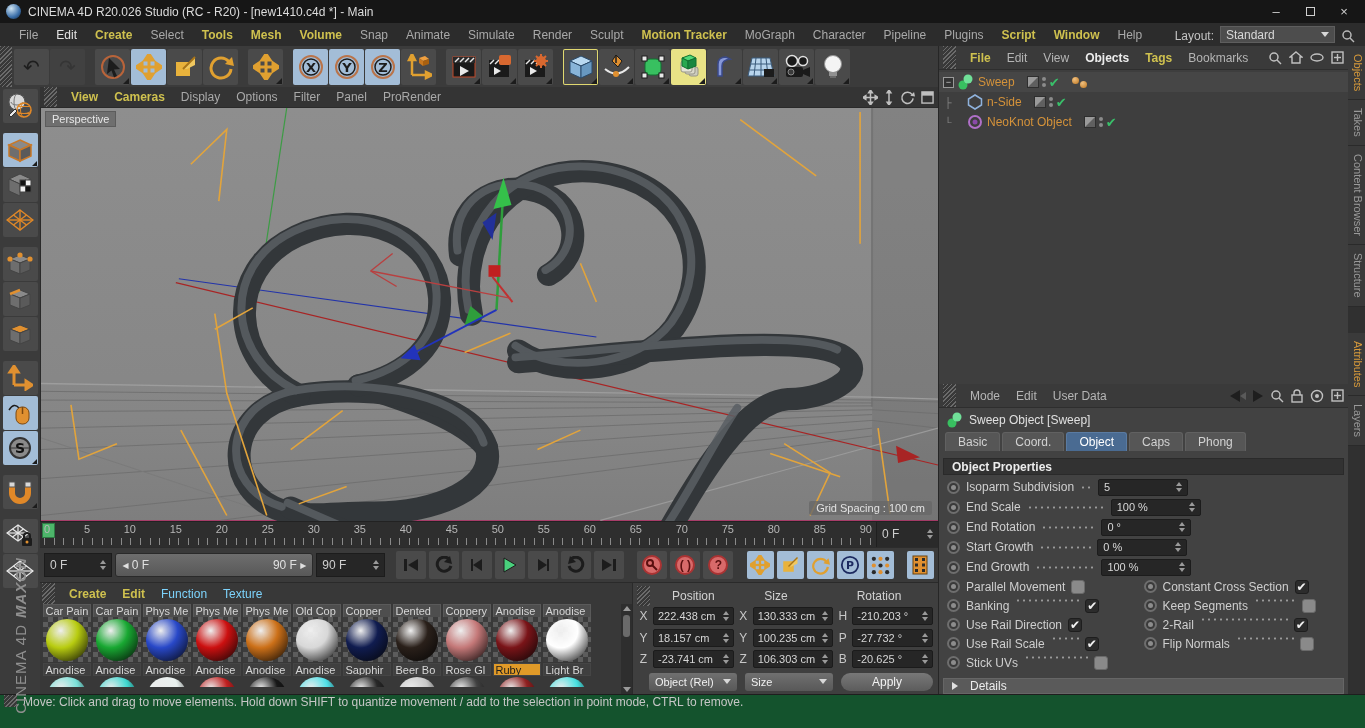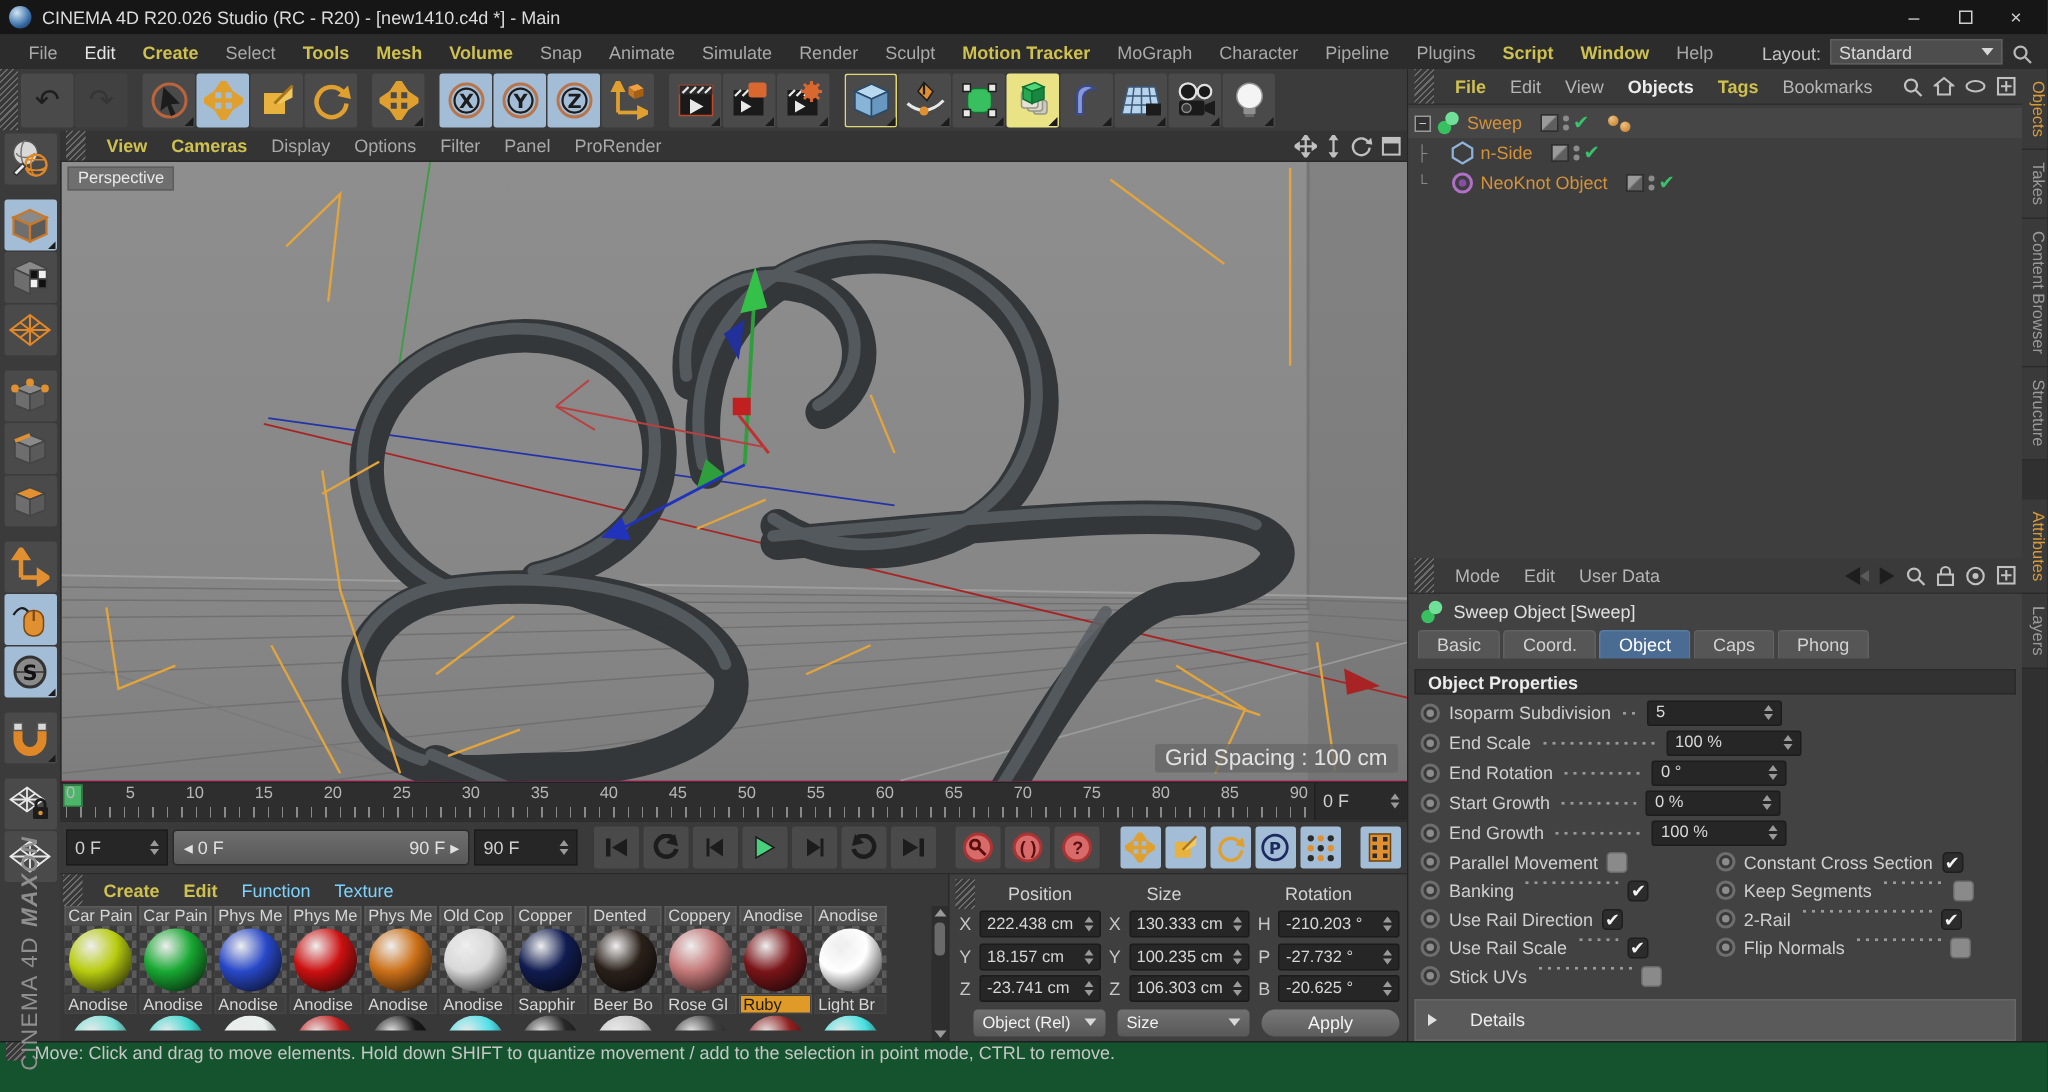--- a/index.html
+++ b/index.html
@@ -51,21 +51,21 @@
   .brand .mx{font-weight:bold;font-style:italic;color:#8f8f8f;font-size:15px;letter-spacing:1px}
   .brand .c4{color:#8f8f8f;font-size:15px;letter-spacing:1px}
   .centercol{flex:1 1 auto;display:flex;flex-direction:column;min-width:0}
   
   .vpmenu{height:22px;background:#343434;display:flex;align-items:center;padding:0 4px;border-bottom:1px solid #2a2a2a}
   .vpmenu .mitem{padding:0 8px;color:#a9a9a9}
   .vpmenu .mitem.y{color:#cfc14f;font-weight:bold}
   .vpicons{margin-left:auto;display:flex;gap:6px;align-items:center}
   .viewport{position:relative;height:425px;background:#be185d;overflow:hidden;border-left:1px solid #2a2a2a}
   .vplabel{position:absolute;left:4px;top:3px;background:#6f6f6f;color:#e8e8e8;padding:1px 6px;font-size:11px;border:1px solid #5c5c5c}
-  .gridlabel{position:absolute;right:6px;bottom:6px;background:#686868cc;color:#e2e2e2;padding:1px 7px;font-size:15px;border-radius:2px}
+  .gridlabel{position:absolute;right:6px;bottom:6px;background:#686868cc;color:#e2e2e2;padding:1px 7px;font-size:11px;border-radius:2px}
   
   .ruler{height:27px;background:#2e2e2e;display:flex;align-items:stretch;border-top:1px solid #222}
   .rulerticks{flex:1 1 auto;position:relative;overflow:hidden}
   .ticknums{position:absolute;left:4px;right:4px;top:1px;display:flex;justify-content:space-between;color:#b6b6b6;font-size:11px}
   .tickstrip{position:absolute;left:4px;right:4px;bottom:2px;height:7px;background:repeating-linear-gradient(to right,#8a8a8a 0 1px,transparent 1px 9.6px)}
   .marker0{position:absolute;left:2px;top:1px;width:13px;height:15px;background:#4db56a;border:1px solid #2e7a44}
   .framebox{width:62px;background:#2a2a2a;border-left:1px solid #1f1f1f;display:flex;align-items:center;padding:0 5px;color:#cfcfcf}
   
   .transport{height:36px;background:#3a3a3a;display:flex;align-items:center;padding:0 4px;gap:3px;border-top:1px solid #2c2c2c}
   .tfield{height:24px;background:#262626;border:1px solid #1c1c1c;display:flex;align-items:center;padding:0 5px;color:#cfcfcf}
@@ -135,21 +135,21 @@
   .arow{height:20px;display:flex;align-items:center;padding:0 8px;gap:6px}
   .radio{width:13px;height:13px;border-radius:50%;border:2px solid #6e6e6e;background:#3a3a3a;display:flex;align-items:center;justify-content:center;flex:0 0 auto}
   .radio i{width:5px;height:5px;border-radius:50%;background:#8c8c8c}
   .albl{color:#cfcfcf;white-space:nowrap}
   .leader{flex:0 1 auto;height:3px;background-image:radial-gradient(circle,#9a9a9a 1px,transparent 1.2px);background-size:6px 3px;background-repeat:repeat-x;background-position:0 center}
   .avalue{width:90px;height:17px;background:#262626;border:1px solid #1c1c1c;border-radius:2px;display:flex;align-items:center;padding:0 5px;color:#d8d8d8;font-size:11px;flex:0 0 auto}
   .checksrow{height:19px;display:flex;align-items:center;padding:0 8px}
   .chkhalf{width:50%;display:flex;align-items:flex-start;gap:6px}
   .chk{width:14px;height:14px;border-radius:3px;background:#8a8a8a;border:1px solid #6a6a6a;flex:0 0 auto;display:flex;align-items:center;justify-content:center;font-size:12px;color:#f2f2f2}
   .chk.on{background:#2c2c2c;border-color:#1e1e1e}
-  .detailsbar{height:28px;background:#5a5a5a;margin:6px 4px 0 4px;display:flex;align-items:center;gap:22px;padding:0 8px;color:#ececec;border:1px solid #666}
+  .detailsbar{height:16px;background:#5a5a5a;margin:6px 4px 0 4px;display:flex;align-items:center;gap:12px;padding:0 8px;color:#ececec;border:1px solid #666}
   .detailsbar .tri-r{width:0;height:0;border-top:4px solid transparent;border-bottom:4px solid transparent;border-left:6px solid #e0e0e0}
   
   .tabstrip{width:17px;background:#303030;display:flex;flex-direction:column;flex:0 0 auto;position:relative}
   .vtab{writing-mode:vertical-rl;padding:8px 1px;color:#9a9a9a;background:#3a3a3a;border-bottom:1px solid #2a2a2a;font-size:11px;text-align:center}
   .vtab.active{color:#d79a3b}
   .tabspacer{flex:0 0 auto}
   
   .statusbar{height:34px;background:#14532d;display:flex;align-items:flex-start;padding:0 4px;color:#c6c6c6;border-top:1px solid #1e1e1e;flex:0 0 auto}
   .statusbar .handle{height:12px}
   svg text{font-family:"DejaVu Sans",sans-serif}

